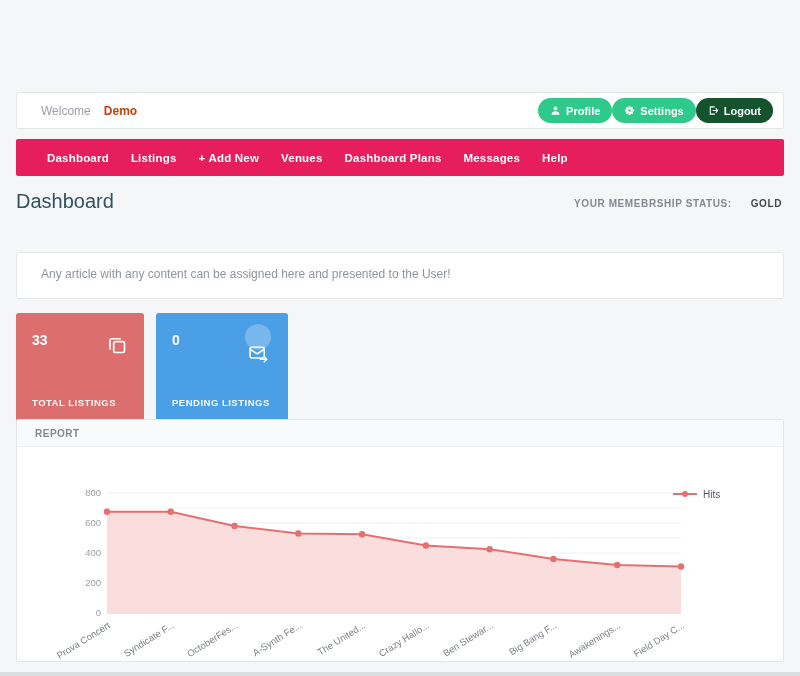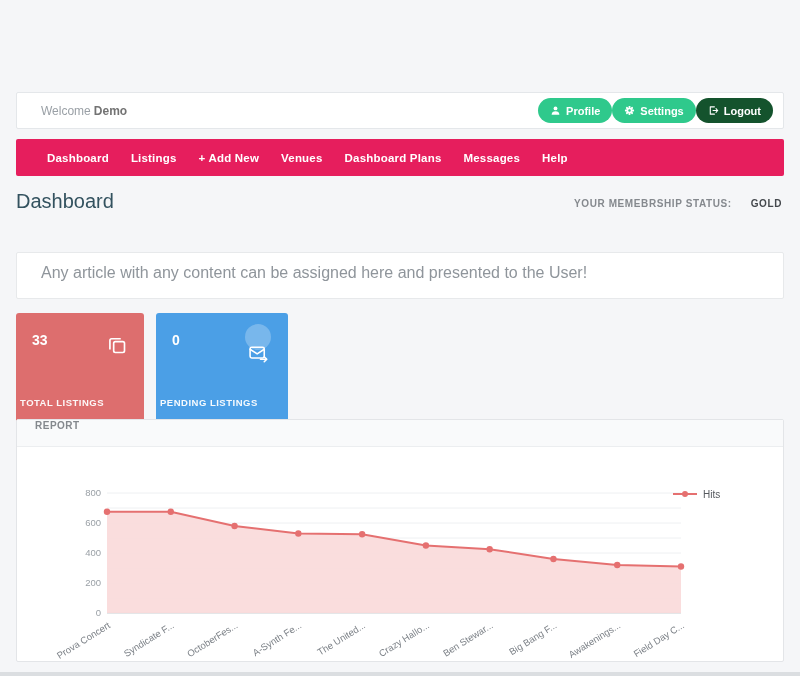--- a/index.html
+++ b/index.html
@@ -15,21 +15,21 @@
             cursor:pointer;white-space:nowrap;padding:4px 2px;}
   .nav-item.active{color:#3f4549;}
   .nav-item.active::after{content:"";position:absolute;left:-6px;right:-6px;top:29px;height:3px;
             background:#3ec489;border-radius:2px;}
 
   
   .user-bar{position:absolute;left:16px;top:92px;width:768px;height:37px;background:#fff;
             border:1px solid #e4e7ea;border-radius:2px;box-sizing:border-box;
             display:flex;align-items:center;padding:0 10px 0 24px;}
   .welcome-text{font-size:12px;color:#9aa0a6;}
-  .welcome-text .uname{color:#737373;font-weight:bold;margin-left:3px;}
+  .welcome-text .uname{color:#c2410c;font-weight:bold;margin-left:13px;}
   .user-actions{margin-left:auto;display:flex;}
   .pill{height:25px;border-radius:13px;border:none;color:#fff;font-size:11px;font-weight:bold;
         display:inline-flex;align-items:center;gap:5px;padding:0 12px;cursor:pointer;
         font-family:"Liberation Sans",sans-serif;}
   .pill.green{background:#2fc98c;}
   .pill.red{background:#14532d;justify-content:flex-end;}
   .pill svg{width:11px;height:11px;display:block;}
 
   
   .admin-nav{position:absolute;left:16px;top:139px;width:768px;height:37px;background:#e61e5d;
@@ -39,40 +39,40 @@
 
   
   .page-title{position:absolute;left:16px;top:190px;font-size:20px;color:#33525f;font-weight:500;}
   .membership{position:absolute;right:18px;top:198px;font-size:10px;color:#85898e;
               letter-spacing:.6px;font-weight:600;}
   .membership .value{color:#44484d;font-weight:bold;margin-left:19px;}
 
   
   .notice{position:absolute;left:16px;top:252px;width:768px;height:47px;background:#fff;
           border:1px solid #e7e9eb;border-radius:2px;box-sizing:border-box;padding:11px 24px;}
-  .notice-text{font-size:16px;color:#8f959b;}
+  .notice-text{font-size:12px;color:#8f959b;}
 
   
   .stat-card{position:absolute;top:313px;height:111px;border-radius:3px;color:#fff;}
   .stat-red{left:16px;width:128px;background:#dd6e6e;}
   .stat-blue{left:156px;width:132px;background:#4b9fe6;}
   .stat-value{position:absolute;left:16px;top:19px;font-size:14px;font-weight:bold;}
-  .stat-label{position:absolute;left:4px;bottom:16px;font-size:9.5px;letter-spacing:.5px;
+  .stat-label{position:absolute;left:16px;bottom:16px;font-size:9.5px;letter-spacing:.5px;
               font-weight:600;opacity:.95;white-space:nowrap;}
   .stat-icon{position:absolute;width:20px;height:20px;}
   .stat-red .stat-icon{right:17px;top:22px;}
   .stat-blue .icon-circle{position:absolute;right:17px;top:11px;width:26px;height:26px;
               border-radius:50%;background:rgba(255,255,255,.25);}
   .stat-blue .stat-icon{right:20px;top:30px;}
 
   
   .report-panel{position:absolute;left:16px;top:419px;width:768px;height:243px;background:#fff;
                 border:1px solid #e3e5e8;border-radius:2px;box-sizing:border-box;}
   .report-header{height:26px;background:#f9fafb;border-bottom:1px solid #eceef0;display:flex;
-                 padding-left:18px;font-size:10px;letter-spacing:.5px;
+                 align-items:center;padding-left:18px;font-size:10px;letter-spacing:.5px;
                  color:#84888d;font-weight:600;}
   #chart-svg{position:absolute;left:0;top:26px;width:766px;height:215px;}
   #chart-svg text{font-family:"Liberation Sans",sans-serif;}
   #chart-svg .tick{font-size:9.5px;fill:#9aa0a6;}
   #chart-svg .xtick{font-size:9.5px;fill:#7d8288;}
   #chart-svg .legend{font-size:10px;fill:#55595e;}
 
   .footer-strip{position:absolute;left:0;bottom:0;width:800px;height:4px;background:#dbdee1;}
 </style>
 </head>

